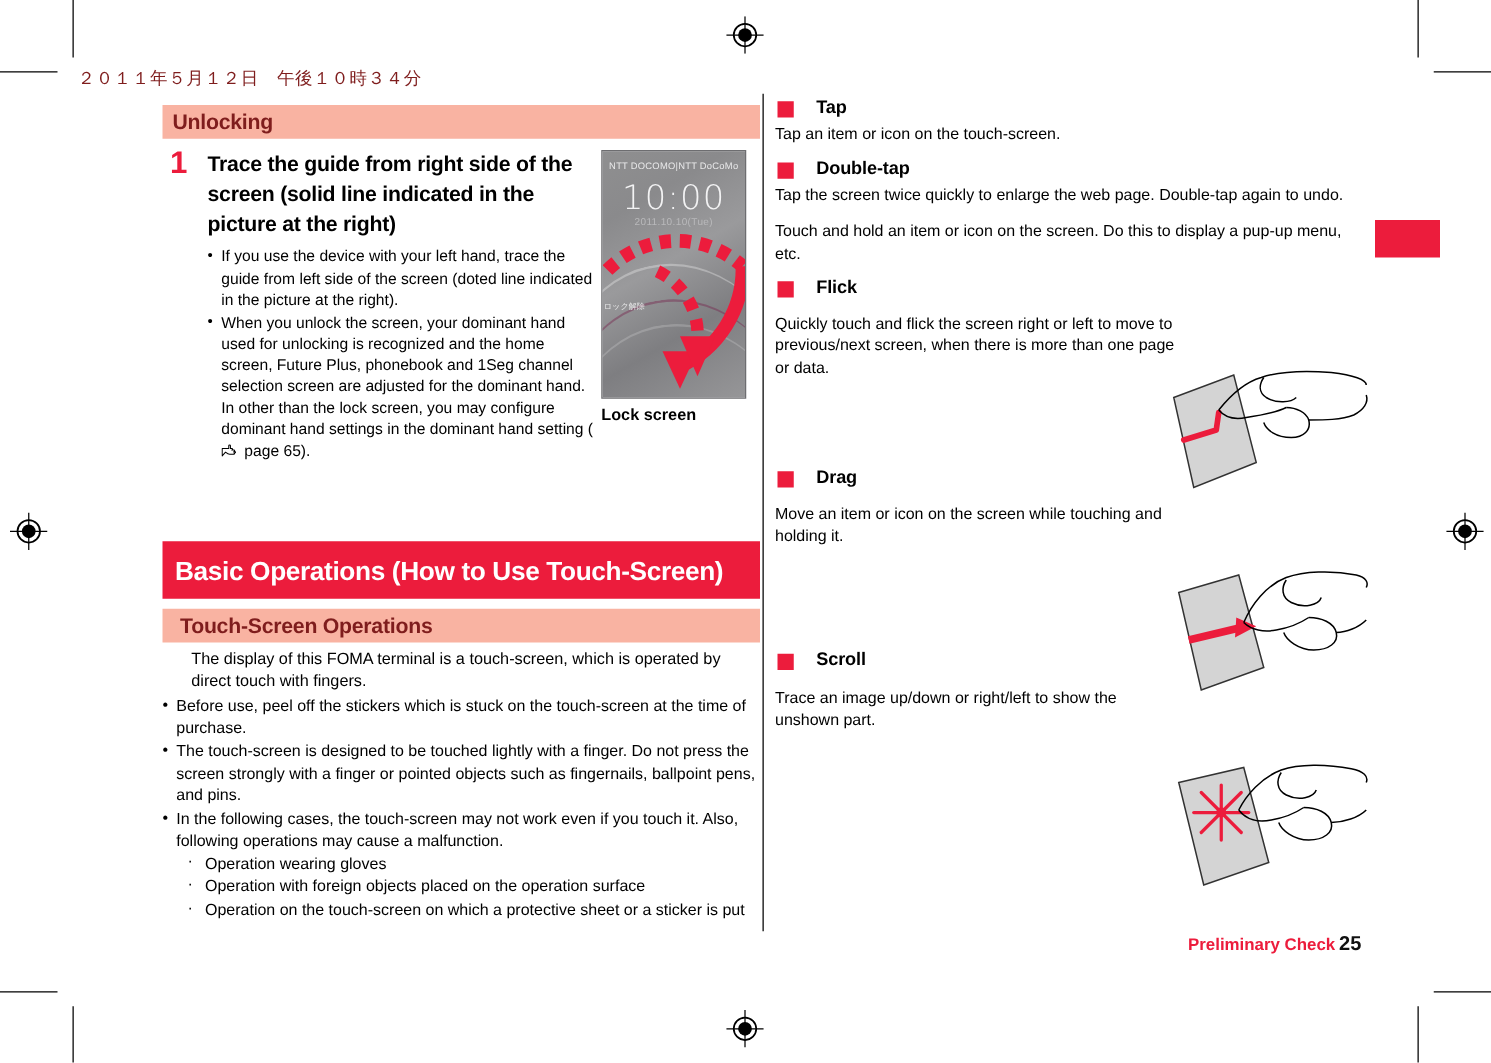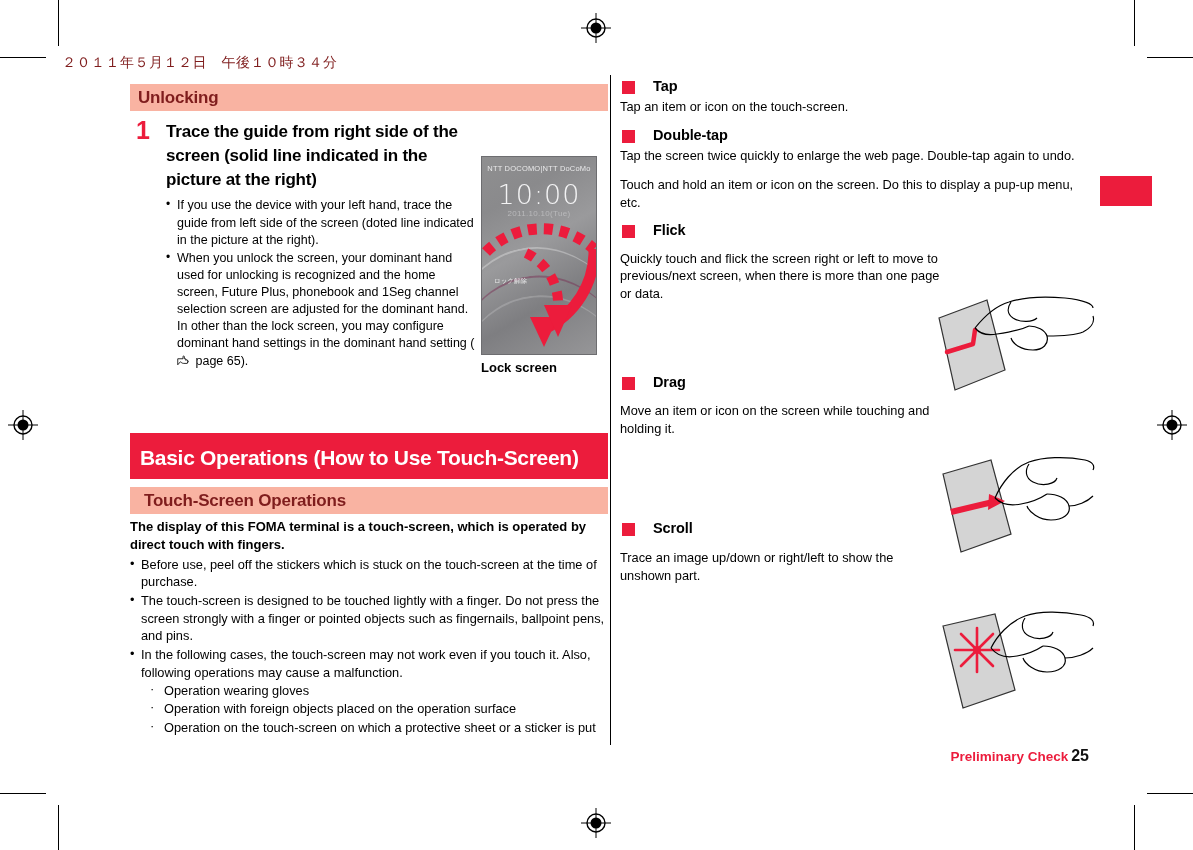--- a/index.html
+++ b/index.html
@@ -121,21 +121,20 @@
     top: -1px;
     font-size: 12px;
   }
 
   
   .figure {
     position: absolute;
     left: 481px;
     top: 120px;
     width: 100px;
-    margin-top: 36px;
   }
   .phone-shot {
     position: relative;
     width: 116px;
     height: 199px;
     background: linear-gradient(150deg,#8f8f90 0%,#8a8a8c 22%,#9a9a9c 45%,#7e7e81 70%,#969698 100%);
     overflow: hidden;
     border: 1px solid #6d6d70;
     box-sizing: border-box;
   }
@@ -179,21 +178,21 @@
   .clock-date {
     position: absolute;
     top: 52px; left: 0; right: 0;
     text-align: center;
     color: #b9b9bb;
     font-size: 8px;
     letter-spacing: 0.3px;
   }
   .unlock-label {
     position: absolute;
-    left: 12px; top: 120px;
+    left: 1px; top: 120px;
     color: #e9e9ea;
     font-size: 6.5px;
     font-family: "DejaVu Sans", sans-serif;
   }
   .fig-caption {
     margin-top: 5px;
     font-size: 13px;
     font-weight: bold;
   }
 
@@ -220,23 +219,24 @@
     font-size: 12.8px;
     line-height: 1.38;
     margin: 0 0 11px 0;
   }
   .para.narrow { width: 320px; }
   .illus { position: absolute; }
 
   
   .lead {
     font-size: 13px;
-    font-weight: bold;
+    font-weight: normal;
     line-height: 1.36;
     margin-top: 4px;
+    margin-left: 23px;
   }
   .l-bullet {
     position: relative;
     padding-left: 11px;
     font-size: 12.8px;
     line-height: 1.38;
     margin-top: 1px;
   }
   .l-bullet::before {
     content: "\2022";

